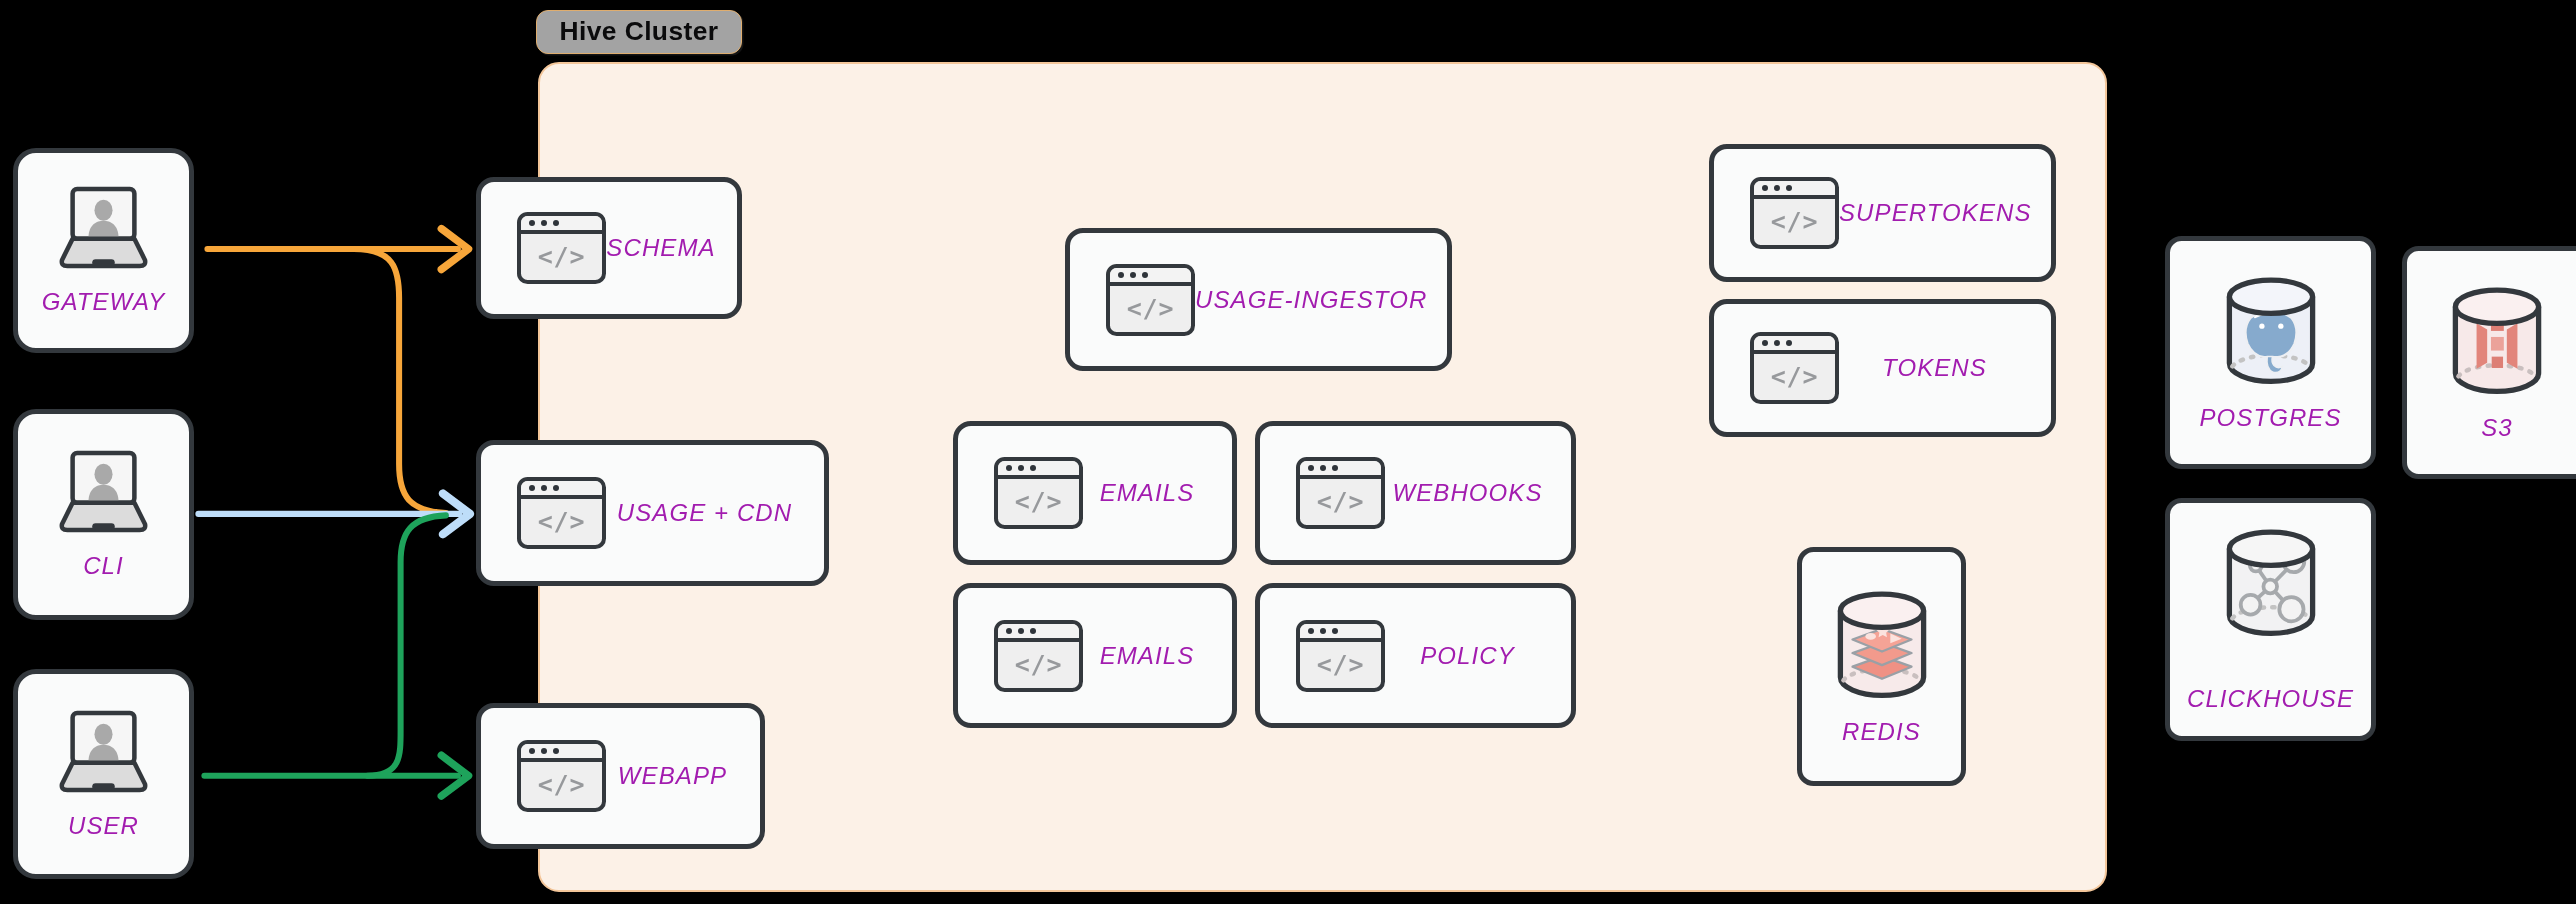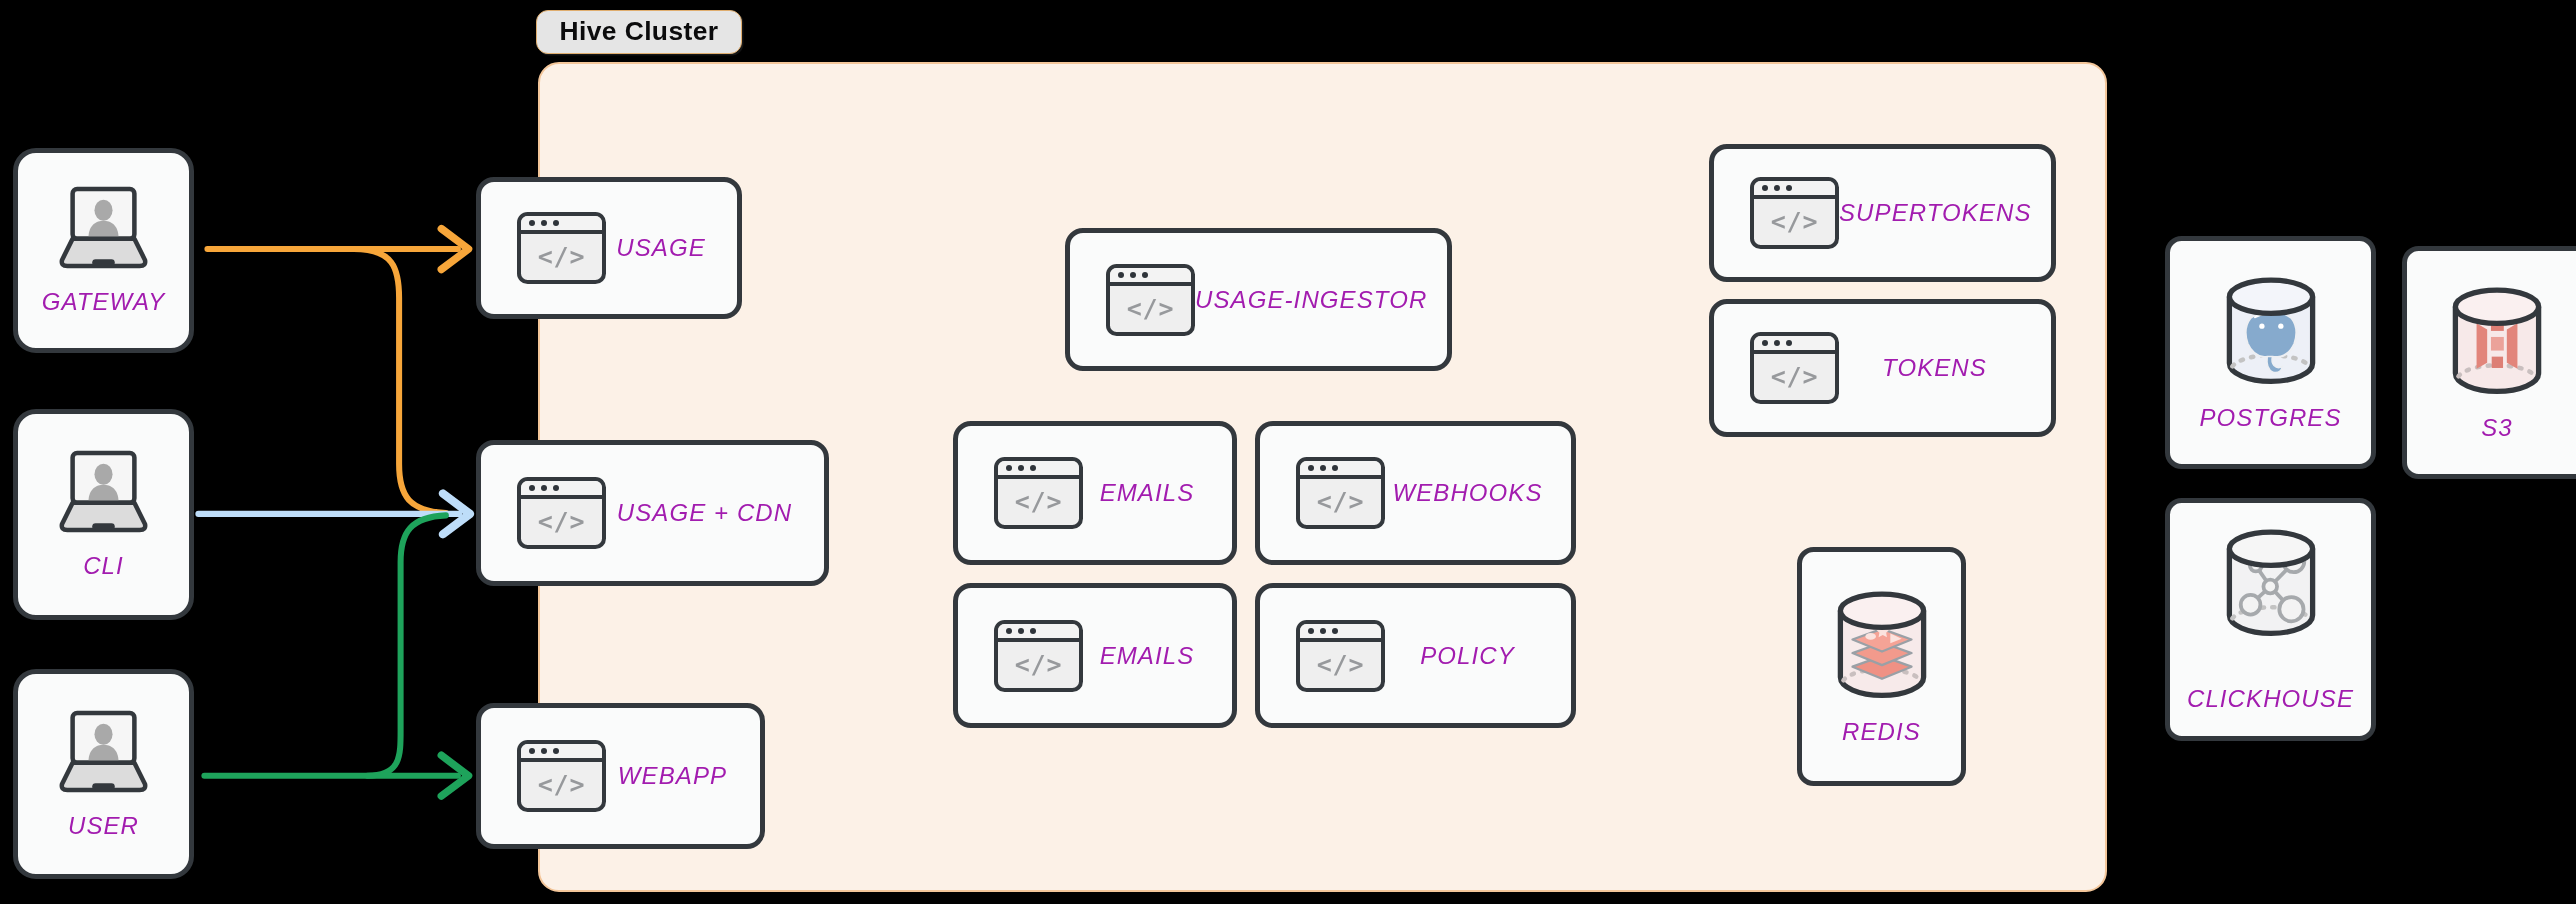--- a/index.html
+++ b/index.html
@@ -60,21 +60,21 @@
 
   svg{display:block;}
   .edges{position:absolute;left:0;top:0;pointer-events:none;}
 </style>
 </head>
 <body>
 
 <div class="canvas">
 
   <div class="cluster" style="background: rgb(252, 241, 231); border-color: rgb(243, 198, 154);"></div>
-  <div class="pill" style="background: #e5e5e5; color: rgb(11, 11, 12);">
+  <div class="pill" style="background: #a3a3a3; color: rgb(11, 11, 12);">
     <span>Hive Cluster</span>
   </div>
 
   <svg class="edges" width="2576" height="904" viewBox="0 0 3412 1198">
 
     <path d="M274 330 H606" fill="none" stroke-width="8" stroke-linecap="round" style="stroke: rgb(247, 166, 58);"></path>
     <path d="M584 303 L620 330 L584 357" fill="none" stroke-width="10" stroke-linecap="round" stroke-linejoin="round" style="stroke: rgb(247, 166, 58);"></path>
 
     <path d="M468 330 C520 330 528 355 528 395 L528 615 C528 658 542 677 590 680" fill="none" stroke-width="8" stroke-linecap="round" style="stroke: rgb(247, 166, 58);"></path>
 
@@ -127,21 +127,21 @@
     <div class="bicon">
       <div class="bbar">
           <i class="bdot"></i>
           <i class="bdot"></i>
           <i class="bdot"></i>
         </div>
       <div class="bbody">
           <span class="bcode">&lt;/&gt;</span>
         </div>
     </div>
-    <div class="nlabel svc-label">USAGE</div>
+    <div class="nlabel svc-label">SCHEMA</div>
   </div>
 
   <div class="card service" style="left:476px;top:440px;width:353px;height:146px;">
     <div class="bicon">
       <div class="bbar">
           <i class="bdot"></i>
           <i class="bdot"></i>
           <i class="bdot"></i>
         </div>
       <div class="bbody">

